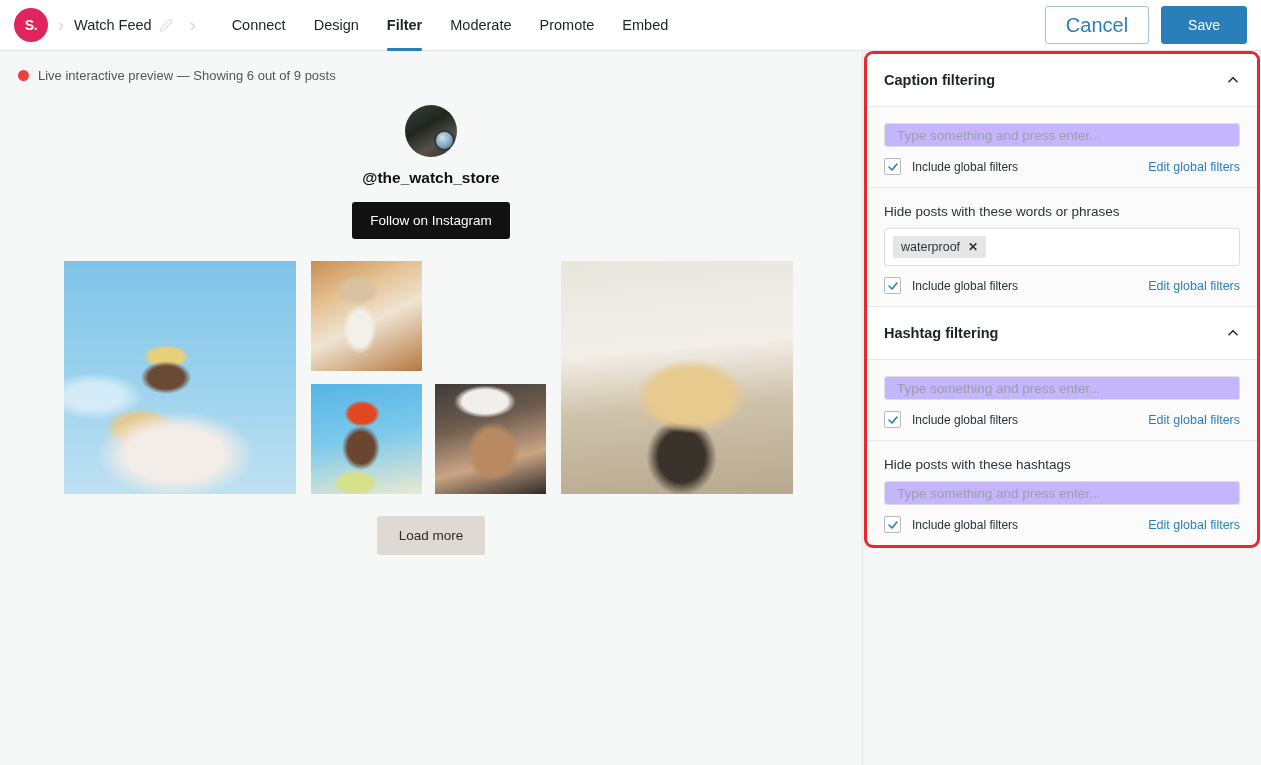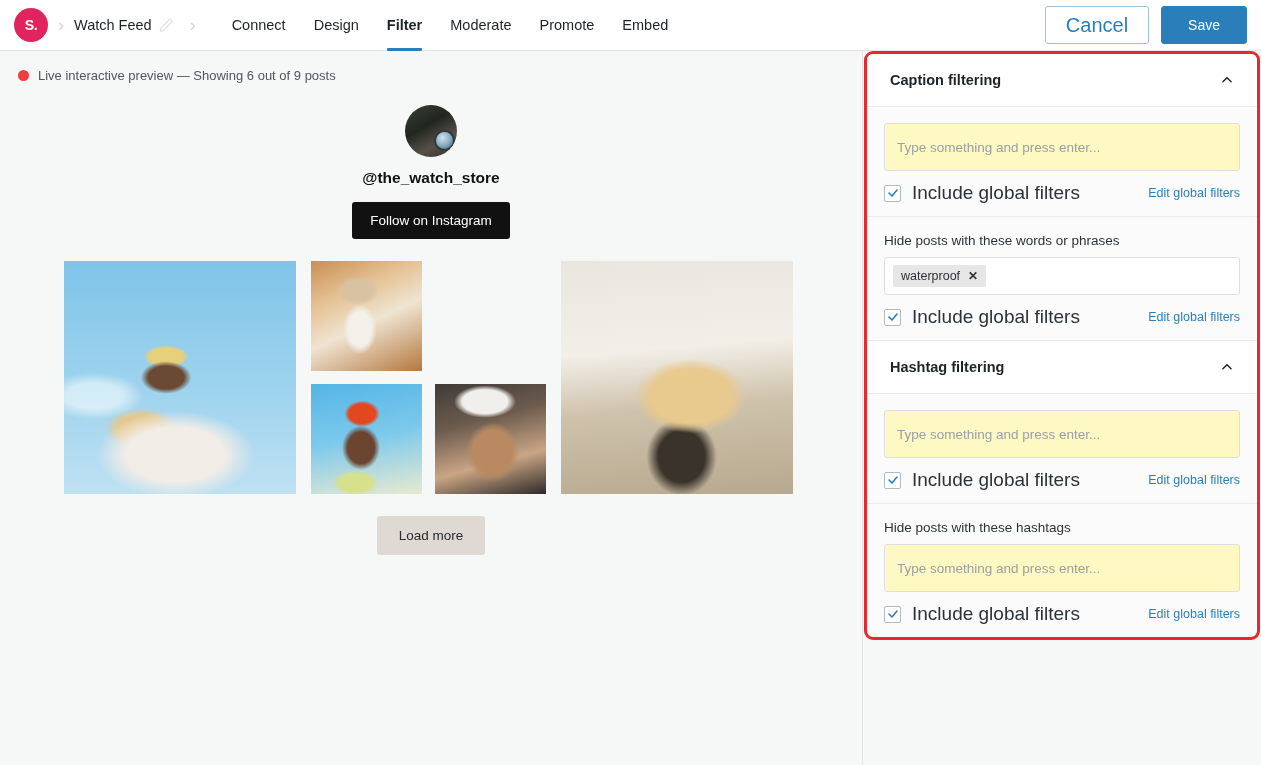--- a/index.html
+++ b/index.html
@@ -170,30 +170,30 @@
     width: 396px;
     background: #fbfbfb;
     border: 3px solid #e8282d;
     border-radius: 9px;
     overflow: hidden;
   }
   .section-head {
     height: 53px; background: #ffffff;
     border-bottom: 1px solid #e8eaec;
     display: flex; align-items: center; justify-content: space-between;
-    padding: 0 23px;
+    padding: 0 17px;
     cursor: pointer;
   }
   .section-title { font-size: 14.5px; font-weight: bold; color: #1d2327; }
   .chevron { width: 14px; height: 14px; }
   .field-group { padding: 16px 17px 0; }
   .field-label { font-size: 13.5px; color: #2c3338; margin-bottom: 9px; }
   .text-input {
-    width: 100%; height: 48px;
-    background: #fef9c3;
+    width: 100%; height: 24px;
+    background: #c4b5fd;
     border: 1px solid #dcdfe2; border-radius: 3px;
     padding: 0 12px; font-size: 13.5px;
     font-family: inherit; color: #1d2327;
   }
   .text-input::placeholder { color: #9aa0a6; }
   .tag-input {
     width: 100%; min-height: 38px;
     background: #fff;
     border: 1px solid #dcdfe2; border-radius: 3px;
     padding: 0 8px; display: flex; align-items: center; gap: 6px;
@@ -210,21 +210,21 @@
     border-bottom: 1px solid #e8eaec;
   }
   .check-row.last { border-bottom: none; }
   .cbox {
     width: 17px; height: 17px; flex: 0 0 17px;
     background: #fff; border: 1px solid #b4b9be;
     border-radius: 2px; margin-right: 11px;
     display: flex; align-items: center; justify-content: center;
     cursor: pointer;
   }
-  .check-label { font-size: 19px; color: #2c3338; }
+  .check-label { font-size: 12px; color: #2c3338; }
   .edit-link {
     margin-left: auto; font-size: 12.5px;
     color: #2a7fba; text-decoration: none; cursor: pointer;
   }
 </style>
 </head>
 <body>
 
 <div id="topbar">
   <div id="logo-badge">S.</div>

